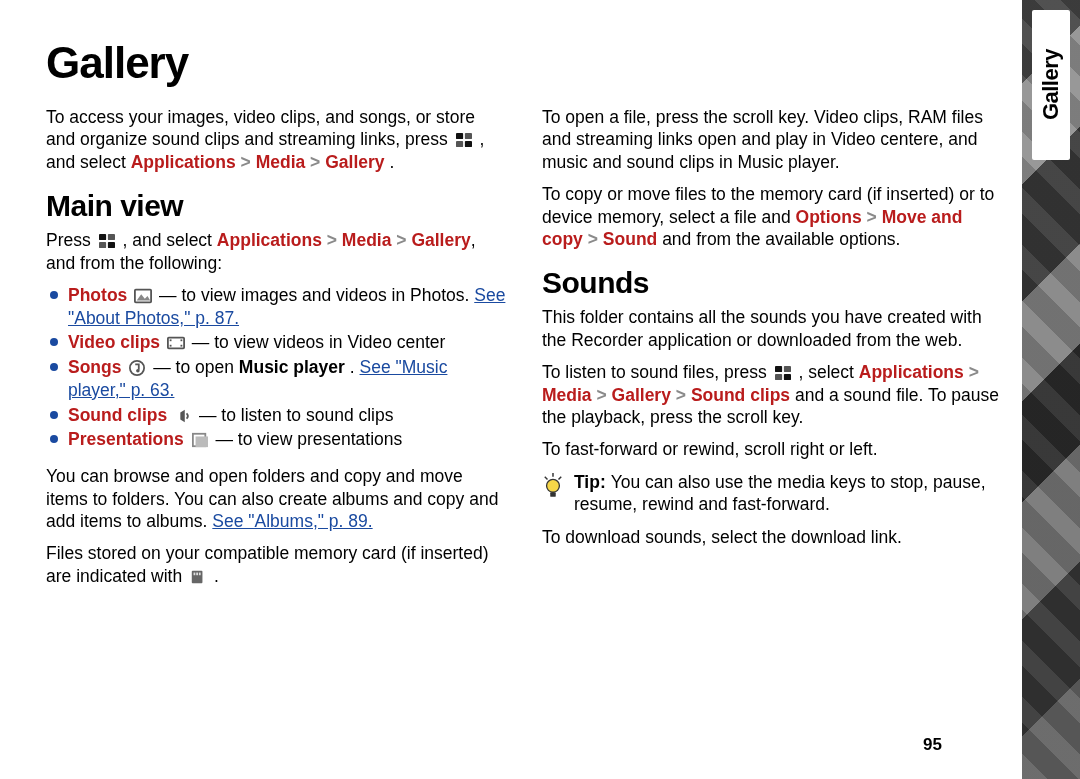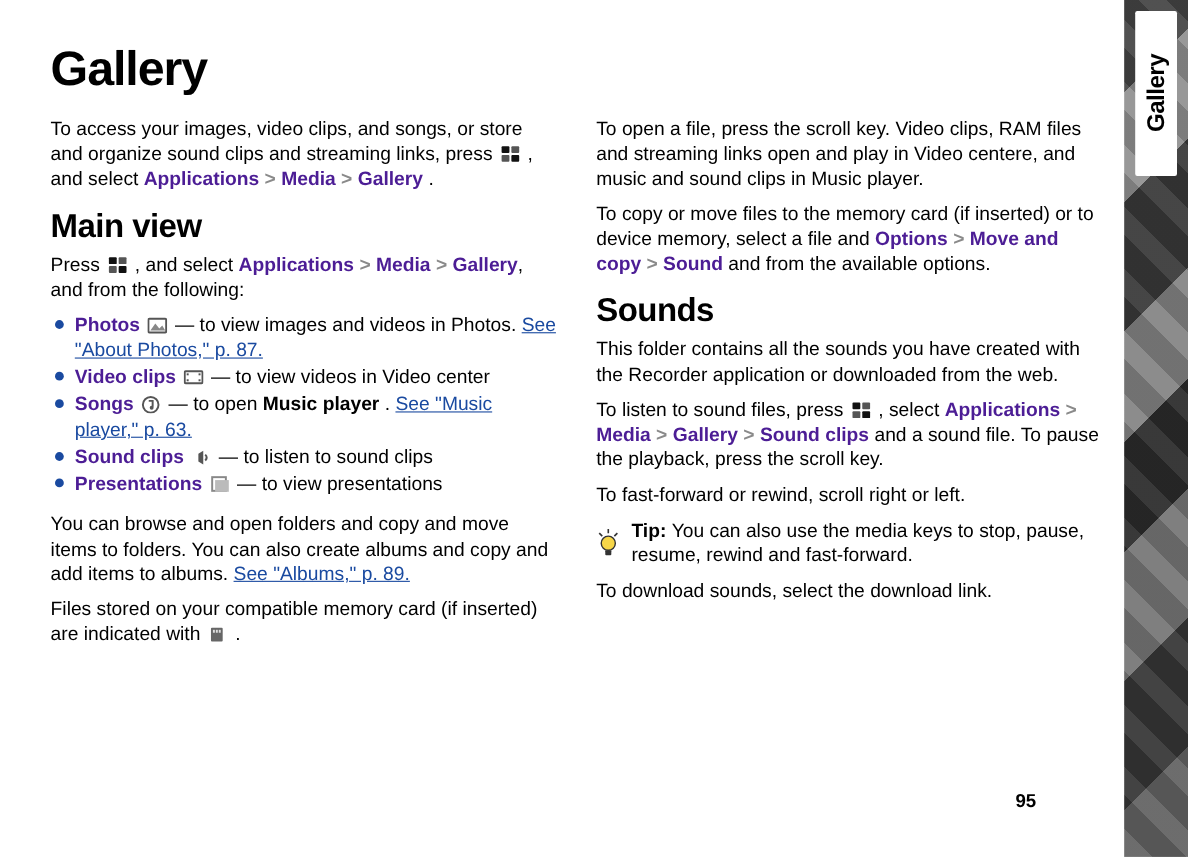--- a/index.html
+++ b/index.html
@@ -4,32 +4,32 @@
 <style>
   html,body{margin:0;padding:0;background:#fff}
   body{width:1080px;height:779px;position:relative;font-family:Arial,Helvetica,sans-serif;color:#000;overflow:hidden}
   .page{position:absolute;left:0;top:0;right:58px;bottom:0;padding:38px 20px 14px 46px;box-sizing:border-box}
   .title{font-size:44px;font-weight:900;letter-spacing:-1px;margin:0 0 18px 0}
   .cols{column-count:2;column-gap:36px;column-fill:auto;height:640px}
   .cols p,.cols ul,.cols h2,.cols .tipbox{break-inside:avoid-column}
   p{margin:0 0 10px 0;font-size:17.5px;line-height:1.28}
   h2.sec{font-size:30px;font-weight:700;margin:16px 0 6px 0;letter-spacing:-0.5px}
   .b{font-weight:900}
-  .gray{color:#4c1d95;font-weight:900}
+  .gray{color:#b91c1c;font-weight:900}
   .link{color:#1a4aa0;text-decoration:underline}
   ul.bul{list-style:none;padding:0;margin:0 0 14px 0}
   ul.bul li{position:relative;padding-left:22px;font-size:17.5px;line-height:1.3;margin:2px 0}
   ul.bul li::before{content:"";position:absolute;left:4px;top:7px;width:8px;height:8px;border-radius:50%;background:#1a4aa0}
   .gt{color:#8a8a8a;font-weight:900}
   .ico{display:inline-block;width:18px;height:16px;vertical-align:-3px;margin:0 2px}
   .ico svg{width:100%;height:100%}
-  .tipbox{display:flex;align-items:center;gap:10px;margin:4px 0 10px 0}
+  .tipbox{display:flex;align-items:flex-start;gap:10px;margin:4px 0 10px 0}
   .tipbox .bulb{flex:0 0 22px;height:26px;margin-top:2px}
   .tipbox .txt{font-size:17.5px;line-height:1.3}
-  .pagenum{position:absolute;right:80px;bottom:40px;font-weight:900;font-size:17px}
+  .pagenum{position:absolute;right:80px;bottom:24px;font-weight:900;font-size:17px}
   
   .tab{position:absolute;right:0;top:0;width:58px;height:100%}
   .tab .poly{position:absolute;inset:0;background:
     linear-gradient(135deg,#3a3a3a 0 10%,#8b8b8b 10% 22%,#2e2e2e 22% 36%,#7d7d7d 36% 48%,#1f1f1f 48% 60%,#6f6f6f 60% 74%,#2a2a2a 74% 88%,#5a5a5a 88% 100%);
     opacity:.95}
   .tab .poly::after{content:"";position:absolute;inset:0;background:
     repeating-linear-gradient(45deg,rgba(255,255,255,.07) 0 18px,rgba(0,0,0,.15) 18px 40px)}
   .tab .strip{position:absolute;right:10px;top:10px;width:38px;height:150px;background:#fff;border-radius:2px;display:flex;align-items:center;justify-content:center}
   .tab .strip span{writing-mode:vertical-rl;transform:rotate(180deg);font-weight:900;font-size:22px;letter-spacing:-0.5px}
   .colbreak{break-after:column}

